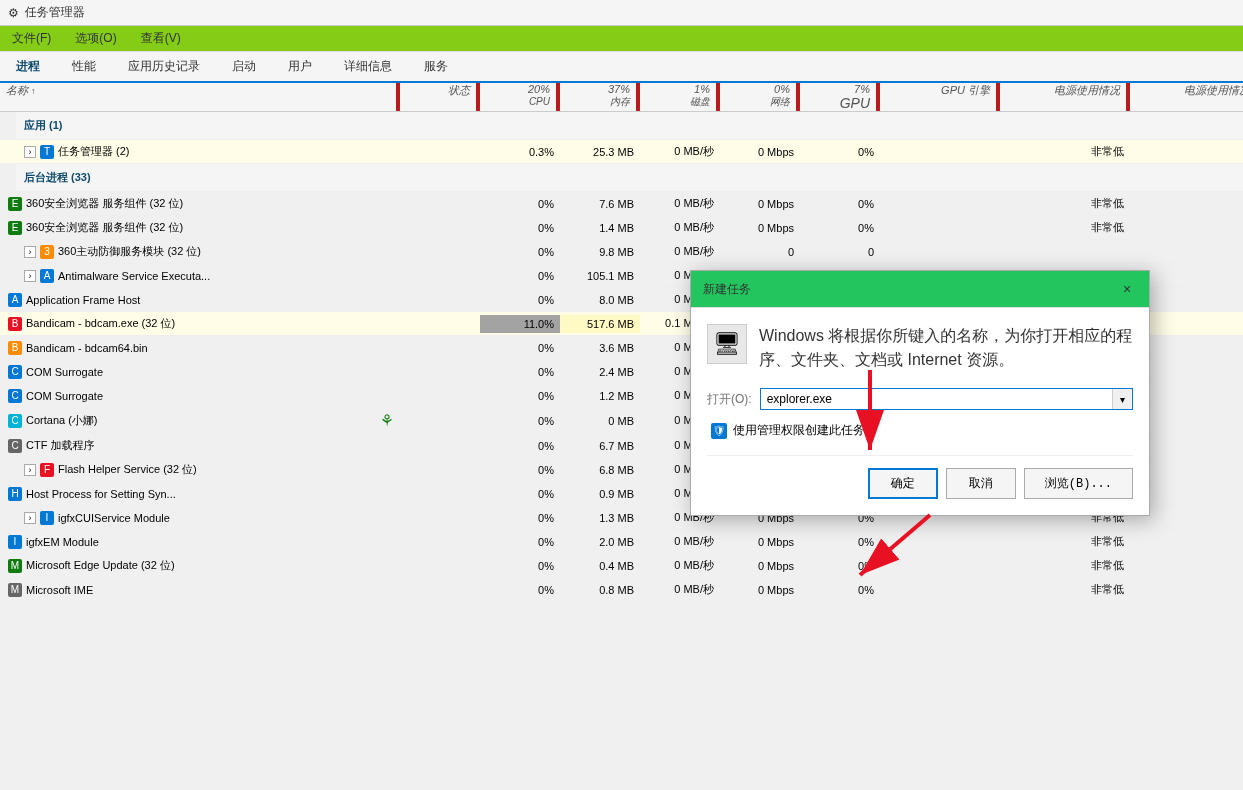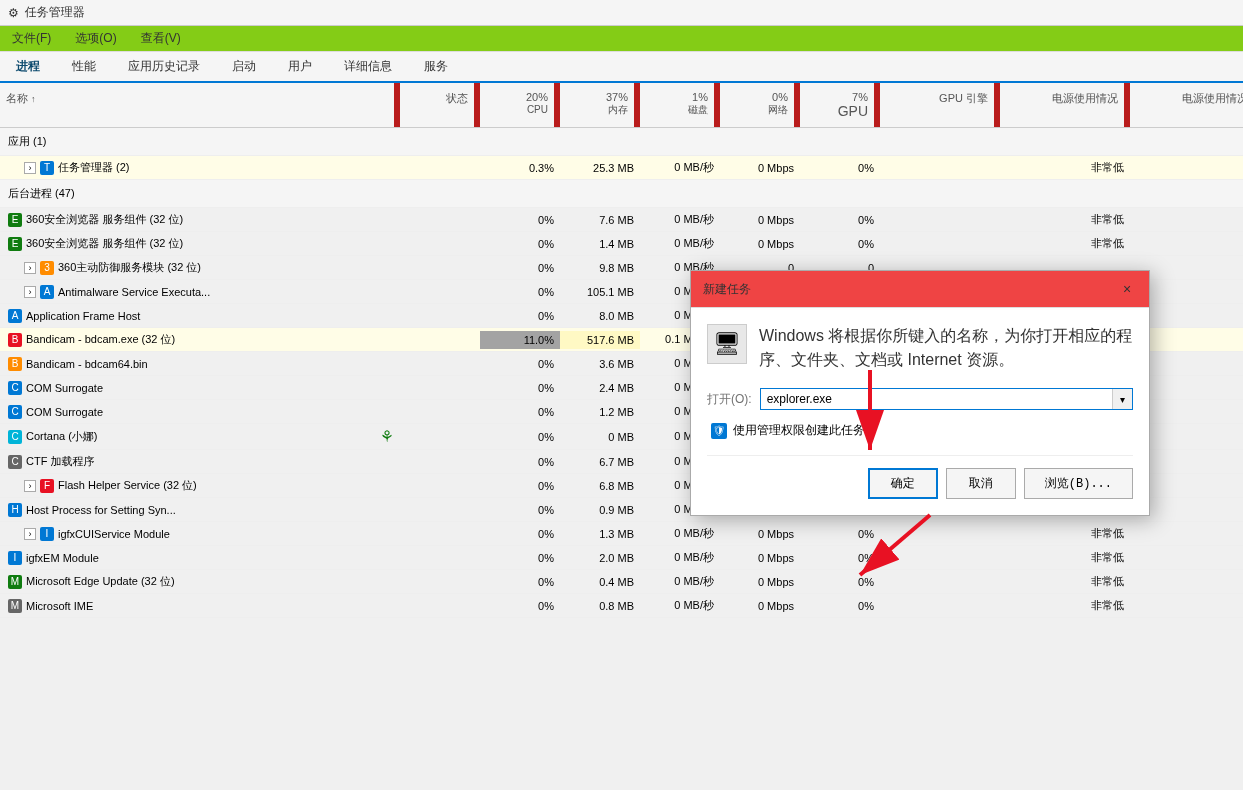--- a/index.html
+++ b/index.html
@@ -55,43 +55,45 @@
     
     .table-header {
       display: grid;
       grid-template-columns: 400px 80px 80px 80px 80px 80px 80px 120px 130px 130px;
       background: #f5f5f5;
       border-bottom: 1px solid #ccc;
       font-size: 11px;
       color: #555;
     }
     .th {
-      padding: 8px 6px;
-      border-right: 6px solid #b91c1c;
+      padding: 0 6px;
+      border-right: 4px solid #b91c1c;
       text-align: right;
       cursor: pointer;
+      font-style: italic;
     }
     .th:first-child { text-align: left; }
 
     
     .table-body { overflow-y: auto; flex: 1; }
 
     .row {
       display: grid;
       grid-template-columns: 400px 80px 80px 80px 80px 80px 80px 120px 130px 130px;
       border-bottom: 1px solid #eee;
       align-items: center;
       min-height: 24px;
     }
     .row.highlighted { background: #fffde7; }
     .row.section-header {
       background: #f5f5f5;
-      font-weight: 400;
-      color: #000000;
+      font-weight: 700;
+      color: #0c4a6e;
       min-height: 28px;
+      margin-left: 16px;
     }
 
     .cell {
       padding: 3px 6px;
       font-size: 11px;
       white-space: nowrap;
       overflow: hidden;
       text-overflow: ellipsis;
     }
     .cell.right { text-align: right; }
@@ -128,21 +130,21 @@
       left: 690px;
       width: 460px;
       background: white;
       border: 1px solid #aaa;
       box-shadow: 4px 4px 20px rgba(0,0,0,0.3);
       z-index: 200;
       font-size: 12px;
     }
 
     .dialog-title-bar {
-      background: #ef4444;
+      background: #22c55e;
       border-bottom: 1px solid #ddd;
       padding: 8px 12px;
       display: flex;
       align-items: center;
       justify-content: space-between;
       font-size: 12px;
       color: #333;
     }
 
     .dialog-close {
@@ -344,21 +346,21 @@
       <div class="cell right">0 MB/秒</div>
       <div class="cell right">0 Mbps</div>
       <div class="cell right">0%</div>
       <div class="cell right"></div>
       <div class="cell right">非常低</div>
       <div class="cell right"></div>
     </div>
 
     <div class="row section-header">
       <div class="cell name-cell" style="padding-left:8px;">
-        <span>后台进程 (47)</span>
+        <span>后台进程 (33)</span>
       </div>
       <div class="cell"></div>
       <div class="cell"></div>
       <div class="cell"></div>
       <div class="cell"></div>
       <div class="cell"></div>
       <div class="cell"></div>
       <div class="cell"></div>
       <div class="cell"></div>
       <div class="cell"></div>

